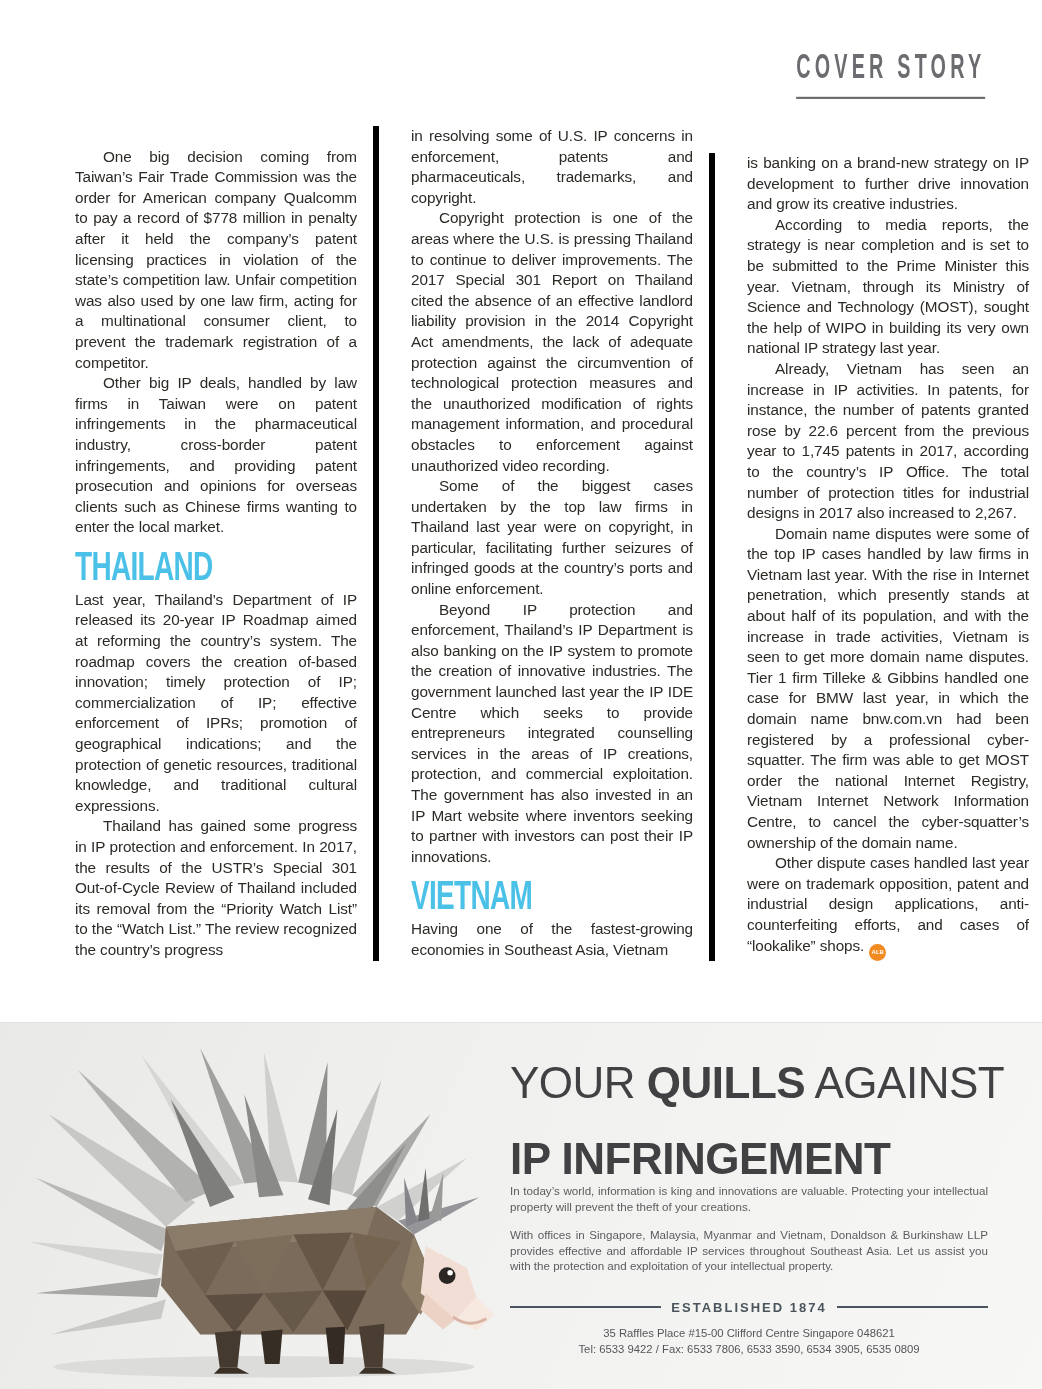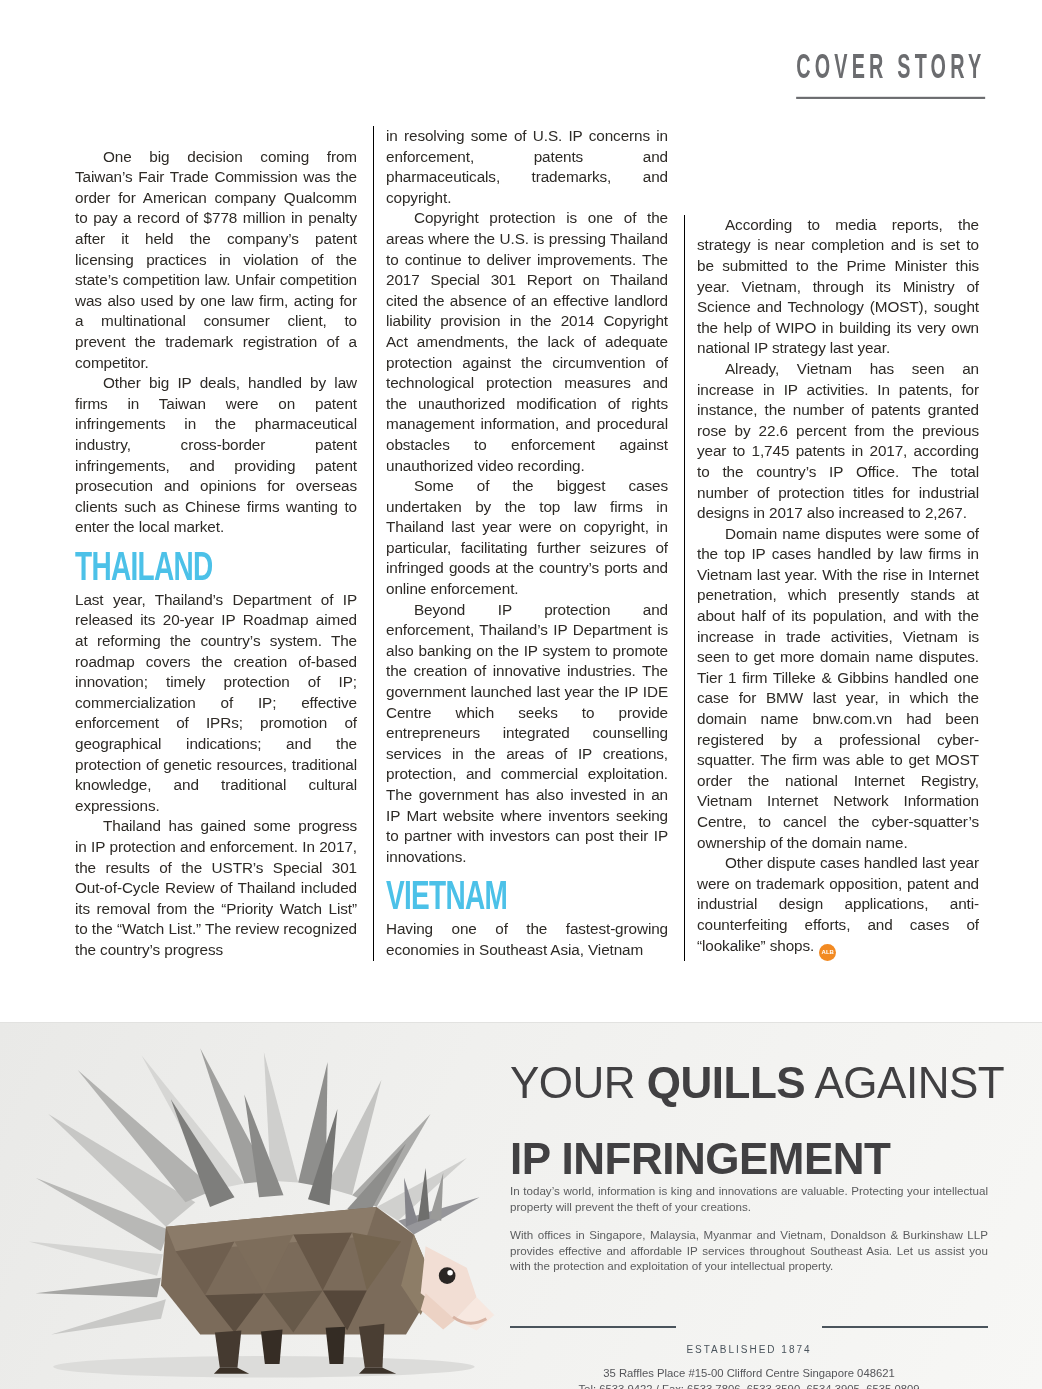--- a/index.html
+++ b/index.html
@@ -33,23 +33,23 @@
   .columns{
     position:absolute;left:75px;top:126px;
     width:910px;
     display:flex;
     align-items:flex-end;
   }
   .col{
     width:282px;flex:0 0 282px;
   }
   .col + .col{
-    border-left:1px solid #000000;
+    border-left:6px solid #000000;
     margin-left:16px;
-    padding-left:12px;
+    padding-left:32px;
   }
   .col p{
     margin:0;
     font-size:15.3px;
     line-height:20.6px;
     text-align:justify;
     letter-spacing:-0.1px;
   }
   .col p.indent{text-indent:28px;}
   .section-heading{
@@ -118,25 +118,24 @@
     white-space:nowrap;
   }
   .est-row{
     display:flex;align-items:center;
     margin-top:6px;
   }
   .est-row .rule{flex:1 1 auto;height:1.5px;background:#4a545c;}
   .est-text{
     flex:0 0 auto;
     padding:0 10px;
-    font-size:10px;
+    font-size:13px;
     letter-spacing:2px;
     color:#4a545c;
-    font-weight:normal;
-    margin-top:44px;
+    font-weight:bold;
   }
   .ad-address{
     margin-top:10px;
     text-align:center;
     font-size:11.3px;
     line-height:16.5px;
     color:#55565a;
   }
 </style>
 </head>
@@ -161,20 +160,21 @@
     <div class="col">
       <p>in resolving some of U.S. IP concerns in enforcement, patents and pharmaceuticals, trademarks, and copyright.</p>
       <p class="indent">Copyright protection is one of the areas where the U.S. is pressing Thailand to continue to deliver improvements. The 2017 Special 301 Report on Thailand cited the absence of an effective landlord liability provision in the 2014 Copyright Act amendments, the lack of adequate protection against the circumvention of technological protection measures and the unauthorized modification of rights management information, and procedural obstacles to enforcement against unauthorized video recording.</p>
       <p class="indent">Some of the biggest cases undertaken by the top law firms in Thailand last year were on copyright, in particular, facilitating further seizures of infringed goods at the country’s ports and online enforcement.</p>
       <p class="indent">Beyond IP protection and enforcement, Thailand’s IP Department is also banking on the IP system to promote the creation of innovative industries. The government launched last year the IP IDE Centre which seeks to provide entrepreneurs integrated counselling services in the areas of IP creations, protection, and commercial exploitation. The government has also invested in an IP Mart website where inventors seeking to partner with investors can post their IP innovations.</p>
       <h2 class="section-heading">VIETNAM</h2>
       <p>Having one of the fastest-growing economies in Southeast Asia, Vietnam</p>
     </div>
 
     <div class="col">
+      <p>is banking on a brand-new strategy on IP development to further drive innovation and grow its creative industries.</p>
       <p class="indent">According to media reports, the strategy is near completion and is set to be submitted to the Prime Minister this year. Vietnam, through its Ministry of Science and Technology (MOST), sought the help of WIPO in building its very own national IP strategy last year.</p>
       <p class="indent">Already, Vietnam has seen an increase in IP activities. In patents, for instance, the number of patents granted rose by 22.6 percent from the previous year to 1,745 patents in 2017, according to the country’s IP Office. The total number of protection titles for industrial designs in 2017 also increased to 2,267.</p>
       <p class="indent">Domain name disputes were some of the top IP cases handled by law firms in Vietnam last year. With the rise in Internet penetration, which presently stands at about half of its population, and with the increase in trade activities, Vietnam is seen to get more domain name disputes. Tier 1 firm Tilleke &amp; Gibbins handled one case for BMW last year, in which the domain name bnw.com.vn had been registered by a professional cyber-squatter. The firm was able to get MOST order the national Internet Registry, Vietnam Internet Network Information Centre, to cancel the cyber-squatter’s ownership of the domain name.</p>
       <p class="indent"><span>Other dispute cases handled last year were on trademark opposition, patent and industrial design applications, anti-counterfeiting efforts, and cases of “lookalike” shops.</span><span class="alb-badge">ALB</span></p>
     </div>
 
   </div>
 
   <div class="ad">
 

